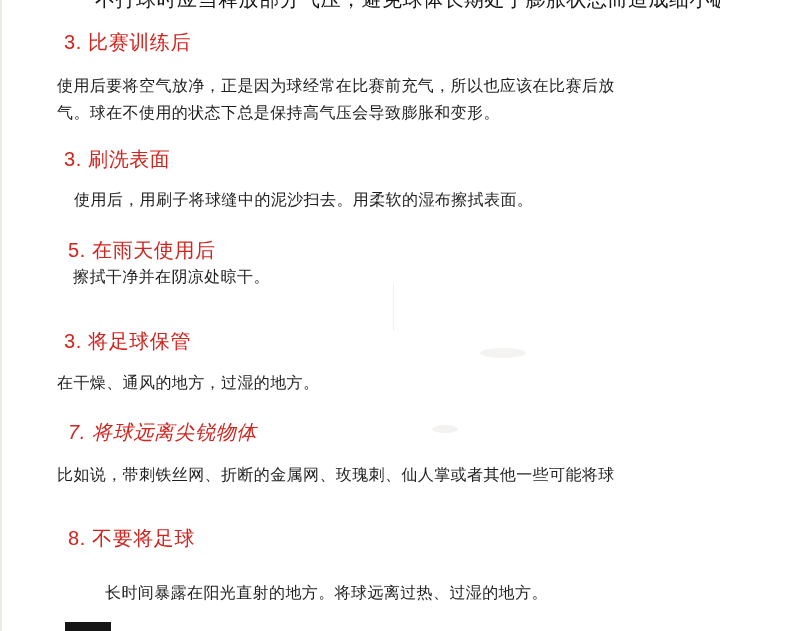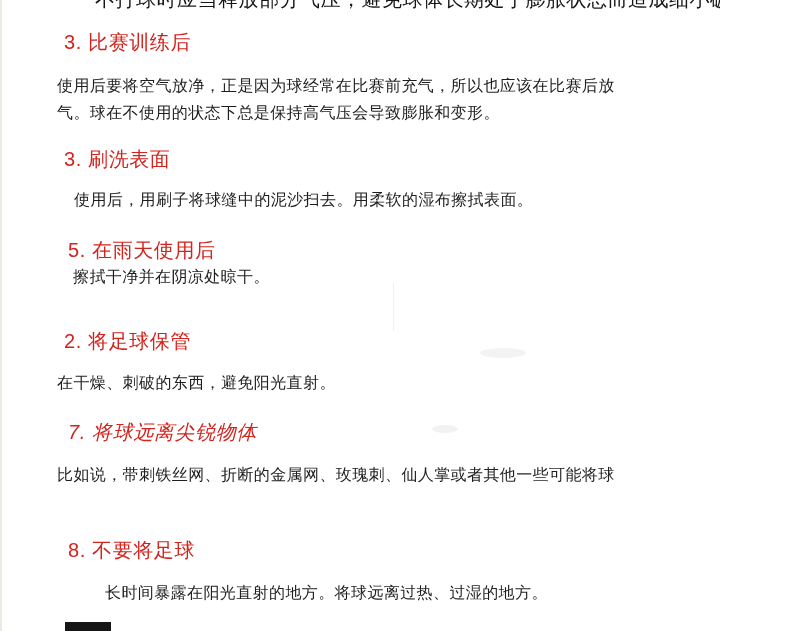--- a/index.html
+++ b/index.html
@@ -82,31 +82,31 @@
   <div class="sec-heading" style="left:64px;top:146px;">3. 刷洗表面</div>
   <div class="sec-body" style="left:74px;top:186px;">
     <div class="line">使用后，用刷子将球缝中的泥沙扫去。用柔软的湿布擦拭表面。</div>
   </div>
 
   <div class="sec-heading" style="left:68px;top:237px;">5. 在雨天使用后</div>
   <div class="sec-body" style="left:57px;top:263px;margin-left:16px;">
     <div class="line">擦拭干净并在阴凉处晾干。</div>
   </div>
 
-  <div class="sec-heading" style="left:64px;top:328px;">2. 将足球保管</div>
+  <div class="sec-heading" style="left:64px;top:328px;">3. 将足球保管</div>
   <div class="sec-body" style="left:57px;top:369px;">
-    <div class="line">在干燥、刺破的东西，避免阳光直射。</div>
+    <div class="line">在干燥、通风的地方，过湿的地方。</div>
   </div>
 
   <div class="sec-heading" style="left:68px;top:419px;font-style:italic;">7. 将球远离尖锐物体</div>
   <div class="sec-body" style="left:57px;top:461px;">
     <div class="line">比如说，带刺铁丝网、折断的金属网、玫瑰刺、仙人掌或者其他一些可能将球</div>
   </div>
 
-  <div class="sec-heading" style="left:68px;top:537px;">8. 不要将足球</div>
+  <div class="sec-heading" style="left:68px;top:525px;">8. 不要将足球</div>
   <div class="sec-body" style="left:57px;top:579px;margin-left:48px;">
     <div class="line">长时间暴露在阳光直射的地方。将球远离过热、过湿的地方。</div>
   </div>
 
   <div class="artifact-line"></div>
   <div class="artifact-smudge1"></div>
   <div class="artifact-smudge2"></div>
 
   <div class="clip-bottom"></div>
 

